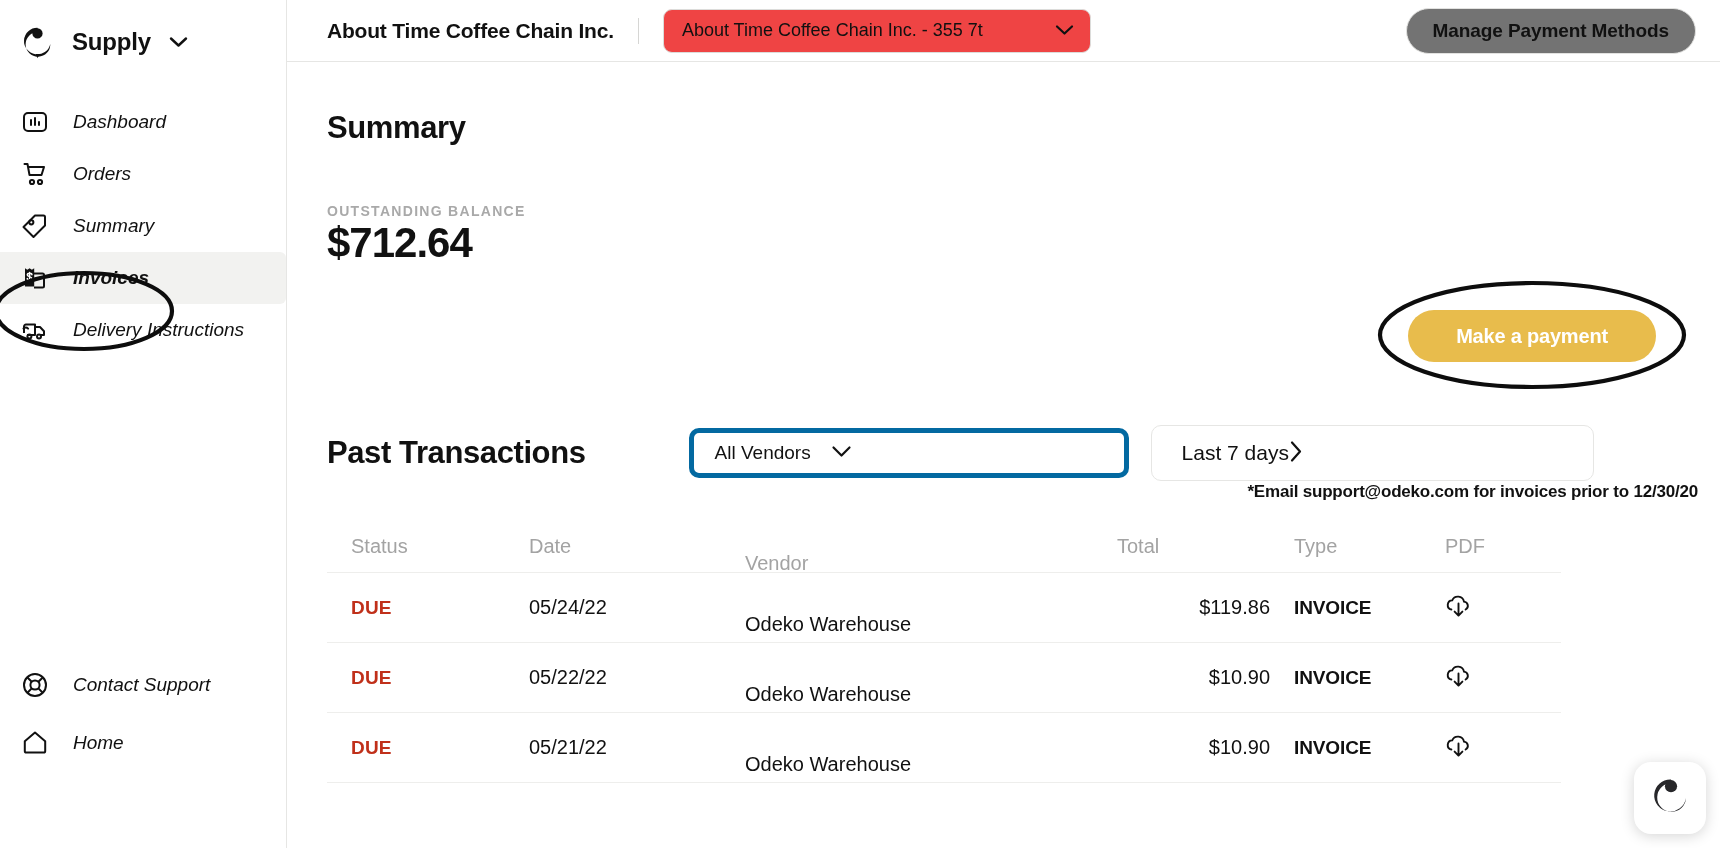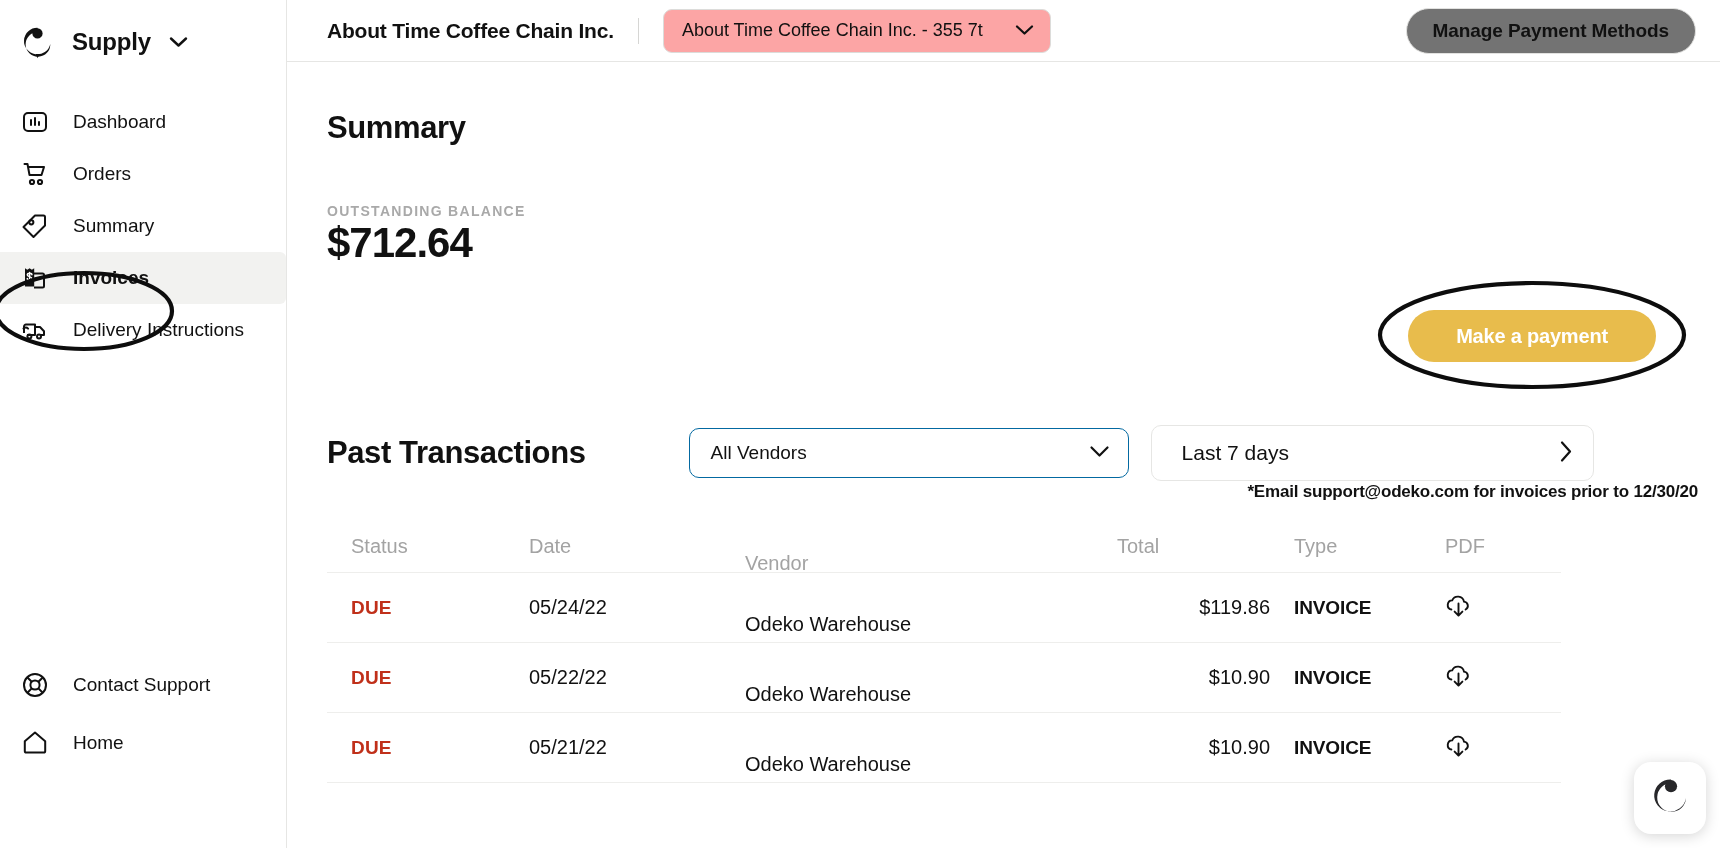--- a/index.html
+++ b/index.html
@@ -28,37 +28,37 @@
 
   .nav-top { margin-top: 30px; }
   .nav-item {
     display: flex; align-items: center; gap: 21px;
     height: 52px; padding-left: 18px;
     font-size: 19px; color: #111; cursor: pointer;
     position: relative;
   }
   .nav-item .ico { width: 34px; height: 34px; flex:0 0 34px; display: flex; align-items: center; justify-content: center; }
   .nav-item.active { background: #f2f2f0; font-weight: 700; border-radius: 0 6px 6px 0; }
-  .nav-item .label { white-space: nowrap; }
+  .nav-item .label { white-space: nowrap; font-style: italic; }
 
   .nav-bottom { margin-top: auto; padding-bottom: 76px; }
   .nav-bottom .nav-item { height: 58px; }
 
   
   .main { flex: 1 1 auto; height: 848px; position: relative; background: #fff; overflow: hidden; }
 
   .topbar {
     height: 62px; border-bottom: 1px solid #e6e6e4;
     display: flex; align-items: center; padding: 0 24px 0 40px; gap: 4px;
   }
   .account-title { font-size: 21px; font-weight: 700; letter-spacing: -0.2px; color: #111; white-space: nowrap; }
   .vsep { width: 1px; height: 26px; background: #d6d6d4; margin: 0 20px; }
   .loc-select {
-    width: 388px; height: 44px;
-    border: 1px solid #dcdcda; border-radius: 9px; background: #fca5a5;
+    width: 428px; height: 44px;
+    border: 1px solid #dcdcda; border-radius: 9px; background: #ef4444;
     display: flex; align-items: center; justify-content: space-between;
     padding: 0 16px 0 18px; cursor: pointer; text-align: center;
   }
   .loc-select .txt {
     font-size: 18px; color: #111; white-space: nowrap; overflow: hidden;
     text-overflow: clip; max-width: 318px;
   }
   .manage-btn {
     margin-left: auto;
     height: 46px; padding: 0 26px;
@@ -94,30 +94,30 @@
     position: absolute; right: 22px; top: 372px;
     font-size: 17px; font-weight: 700; color: #111; letter-spacing: -0.2px; white-space: nowrap;
   }
 
   
   .pt-row { display: flex; align-items: center; margin-top: 158px; gap: 0; }
   .pt-title { font-size: 31px; font-weight: 700; letter-spacing: -0.4px; white-space: nowrap; }
   .vendor-select {
     margin-left: 103px;
     width: 440px; height: 50px;
-    border: 1px solid #0369a1; border-radius: 10px; background: #fff;
-    display: flex; align-items: center; justify-content: space-between;
+    border: 5px solid #0369a1; border-radius: 10px; background: #fff;
+    display: flex; align-items: center; justify-content: flex-start;
     padding: 0 18px 0 21px; cursor: pointer; gap: 20px;
   }
   .vendor-select .txt { font-size: 19px; color: #111; }
   .range-select {
     margin-left: 22px;
     width: 443px; height: 56px;
     border: 1px solid #e6e6e4; border-radius: 10px; background: #fff;
-    display: flex; align-items: center; justify-content: space-between;
+    display: flex; align-items: center; 
     padding: 0 20px 0 30px; cursor: pointer;
   }
   .range-select .txt { font-size: 21px; color: #111; }
 
   
   .tbl { margin-top: 40px; width: 1234px; }
   .tr {
     display: flex; align-items: center; height: 70px;
     border-bottom: 1px solid #eeeeec;
   }

